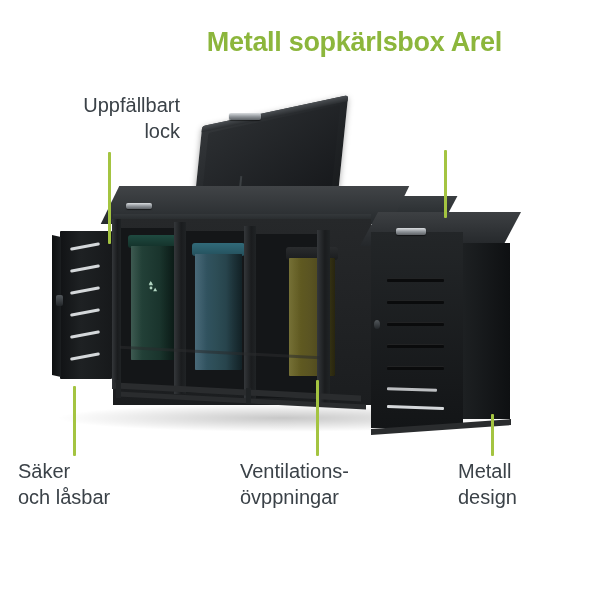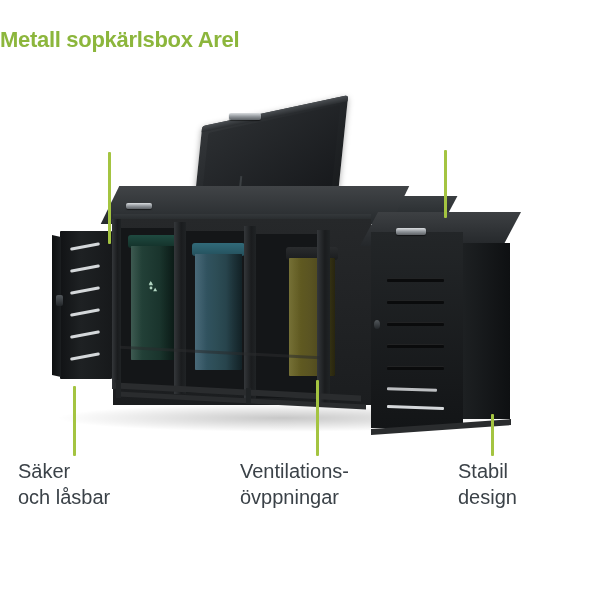--- a/index.html
+++ b/index.html
@@ -7,22 +7,22 @@
     width:600px;height:600px;overflow:hidden;
     background:#ffffff;
     font-family:"Liberation Sans", sans-serif;
     -webkit-font-smoothing:antialiased;
   }
   #stage{position:relative;width:600px;height:600px;background:#fff;}
 
   
   .title{
     position:absolute;left:0;top:27px;width:502px;
-    text-align:left;
-    font-size:22px;font-weight:bold;letter-spacing:-0.3px;
+    text-align:right;
+    font-size:27px;font-weight:bold;letter-spacing:-0.3px;
     color:#8CB63C;
     white-space:nowrap;
   }
 
   
   .label{
     position:absolute;
     font-size:20px;line-height:26px;
     color:#3b4248;
     white-space:pre-line;
@@ -262,20 +262,22 @@
   </div>
 
   <div class="title">Metall sopkärlsbox Arel</div>
 
   <div class="cline" style="left:108px;top:152px;height:92px;"></div>
   <div class="cline" style="left:444px;top:150px;height:68px;"></div>
   <div class="cline" style="left:73px;top:386px;height:70px;"></div>
   <div class="cline" style="left:316px;top:380px;height:76px;"></div>
   <div class="cline" style="left:491px;top:414px;height:42px;"></div>
 
+  <div class="label tl">Uppfällbart
+lock</div>
   <div class="label bc">Ventilations-
 övppningar</div>
   <div class="label bl">Säker
 och låsbar</div>
-  <div class="label br">Stabil
+  <div class="label br">Metall
 design</div>
 
 </div>
 
 </body></html>

